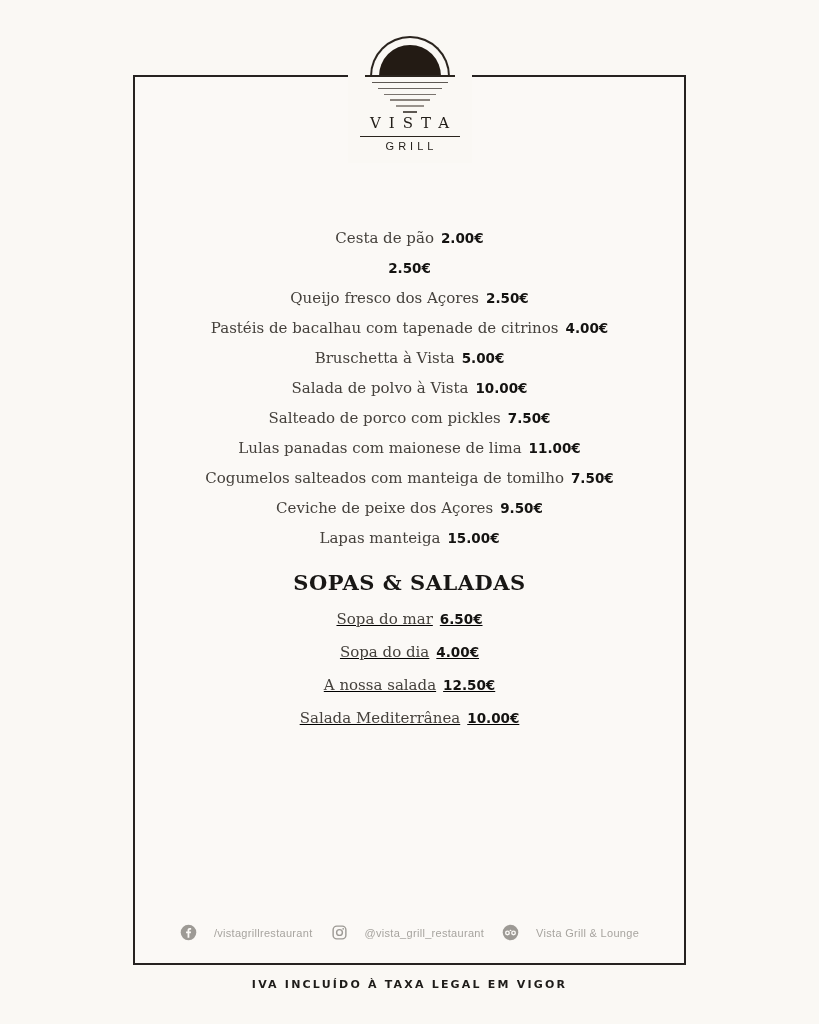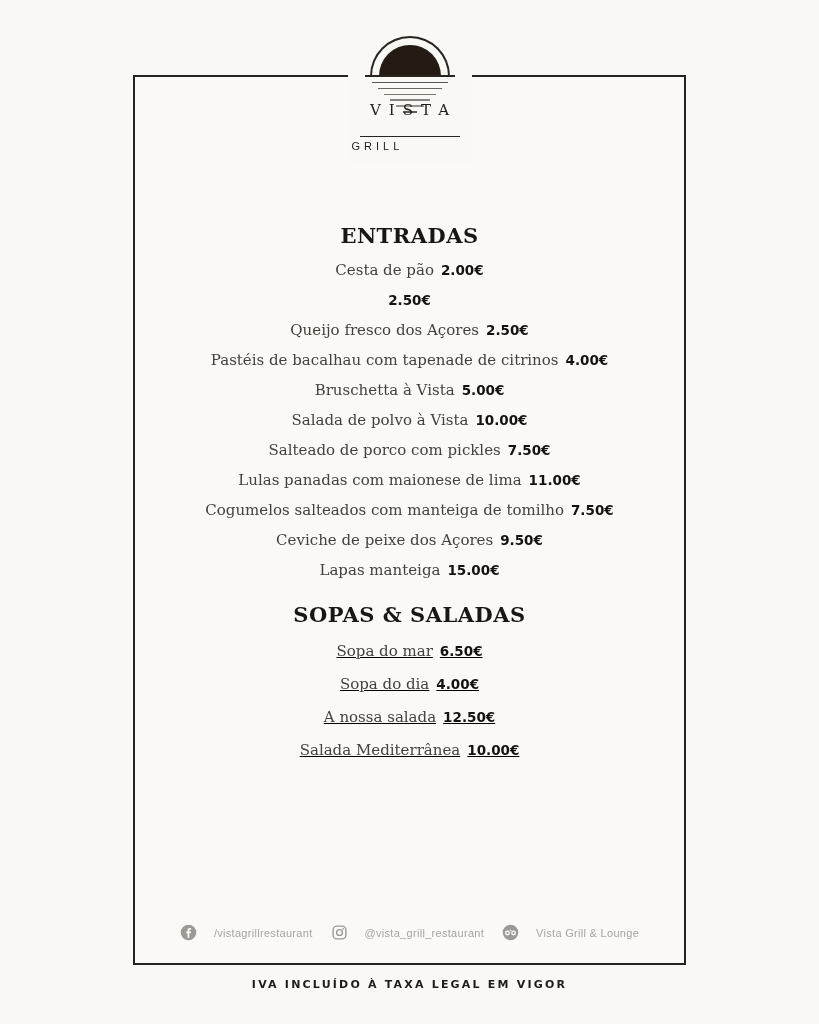--- a/index.html
+++ b/index.html
@@ -46,32 +46,33 @@
   }
   .reflections { position:absolute; top:53px; left:0; width:100%; }
   .reflections div { margin:0 auto 4.4px; height:1.4px; }
   .r1 { width:76px; background:#5d5852; }
   .r2 { width:64px; background:#6b6660; }
   .r3 { width:52px; background:#7a746e; }
   .r4 { width:40px; background:#8a847e; }
   .r5 { width:28px; background:#99938d; }
   .r6 { width:14px; background:#5d5852; height:2px !important; }
   .brand-name {
-    position:absolute; top:72px; left:0; width:100%;
+    position:absolute; top:85px; left:0; width:100%;
     text-align:center;
     font-family:"DejaVu Serif", serif;
     font-size:15px; letter-spacing:8px; padding-left:8px;
     color:#211d18;
   }
   .brand-rule {
     position:absolute; top:107px; left:50%; transform:translateX(-50%);
     width:100px; height:1px; background:#2a241e;
   }
   .brand-sub {
     position:absolute; top:111px; left:0; width:100%;
+    text-align:center;
     font-family:"Liberation Sans", sans-serif;
     font-size:11px; letter-spacing:4px; padding-left:4px;
     color:#211d18;
   }
 
   
   .menu {
     position:absolute; top:146px; left:0; right:0;
     text-align:center;
   }
@@ -154,21 +155,20 @@
         <div class="r5"></div>
         <div class="r6"></div>
     </div>
     <div class="brand-name">VISTA</div>
     <div class="brand-rule"></div>
     <div class="brand-sub">GRILL</div>
   </div>
 
   <div class="menu" id="menu-sections">
   <section class="menu-section">
-    <h2 class="section-title">ENTRADAS</h2>
     <div class="section-items">
   <div class="menu-item">
     <span class="item-name">Cesta de pão</span>
     <span class="item-price">2.00€</span>
   </div>
 
   <div class="menu-item">
     <span class="item-price">2.50€</span>
   </div>
 

